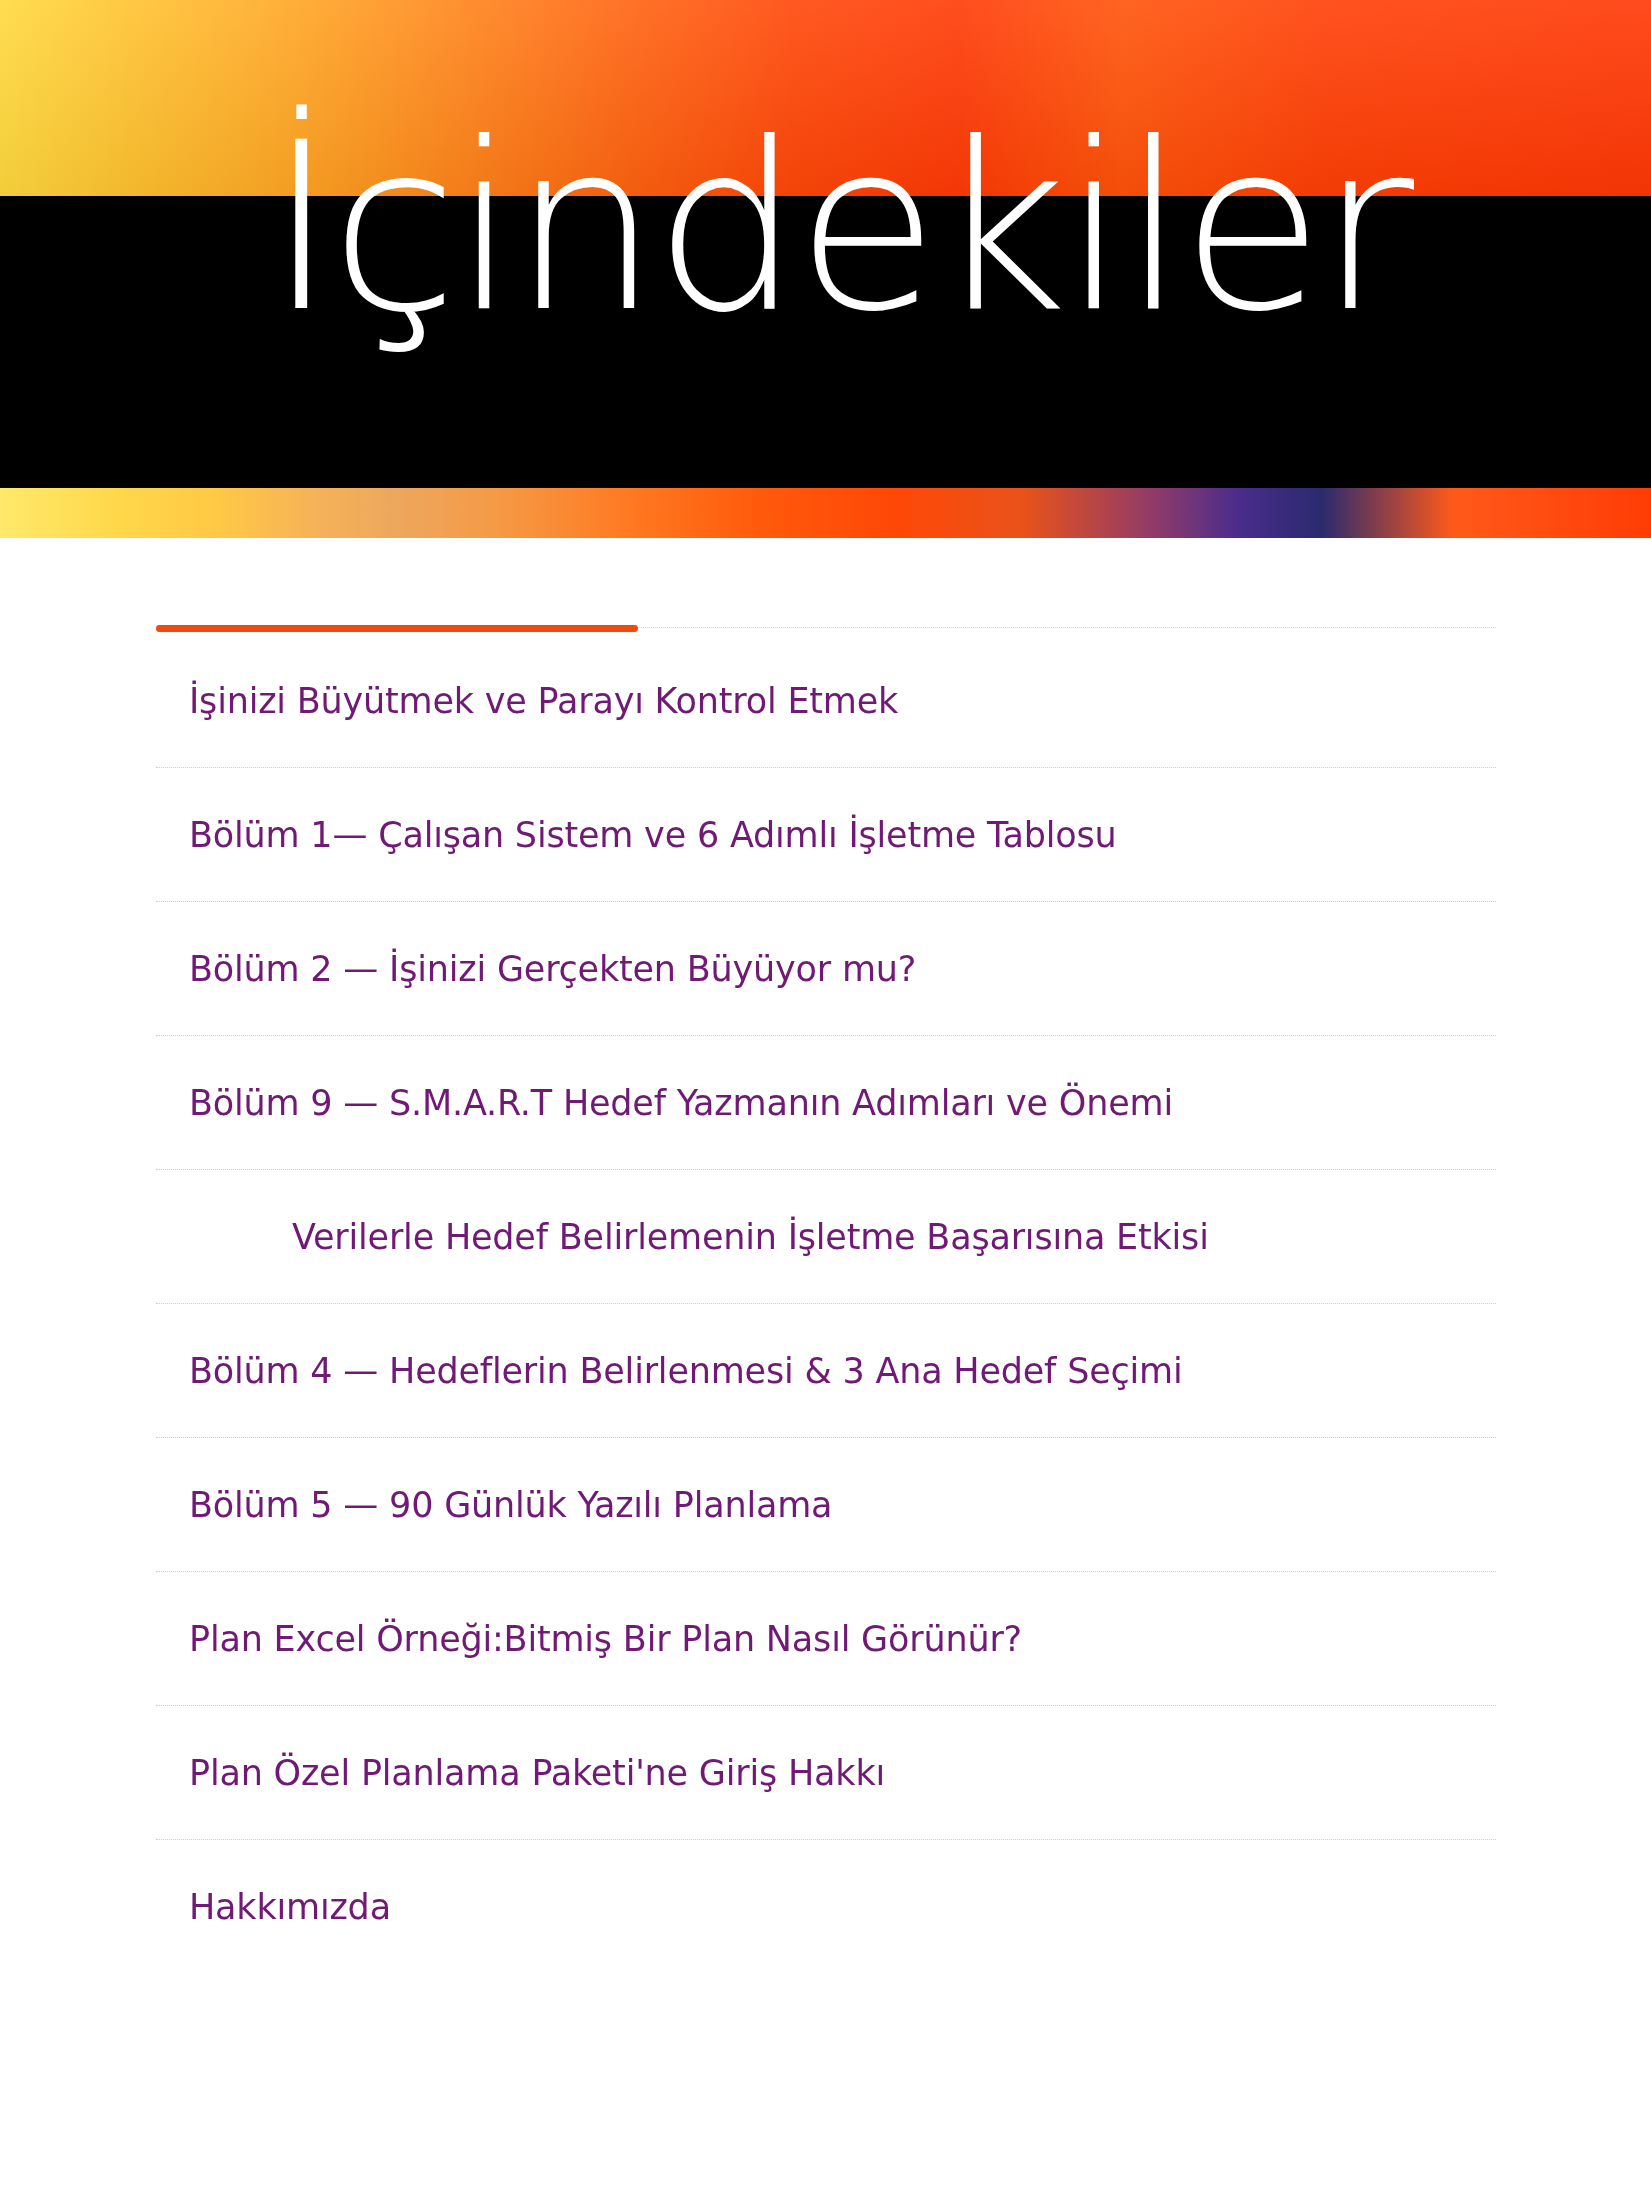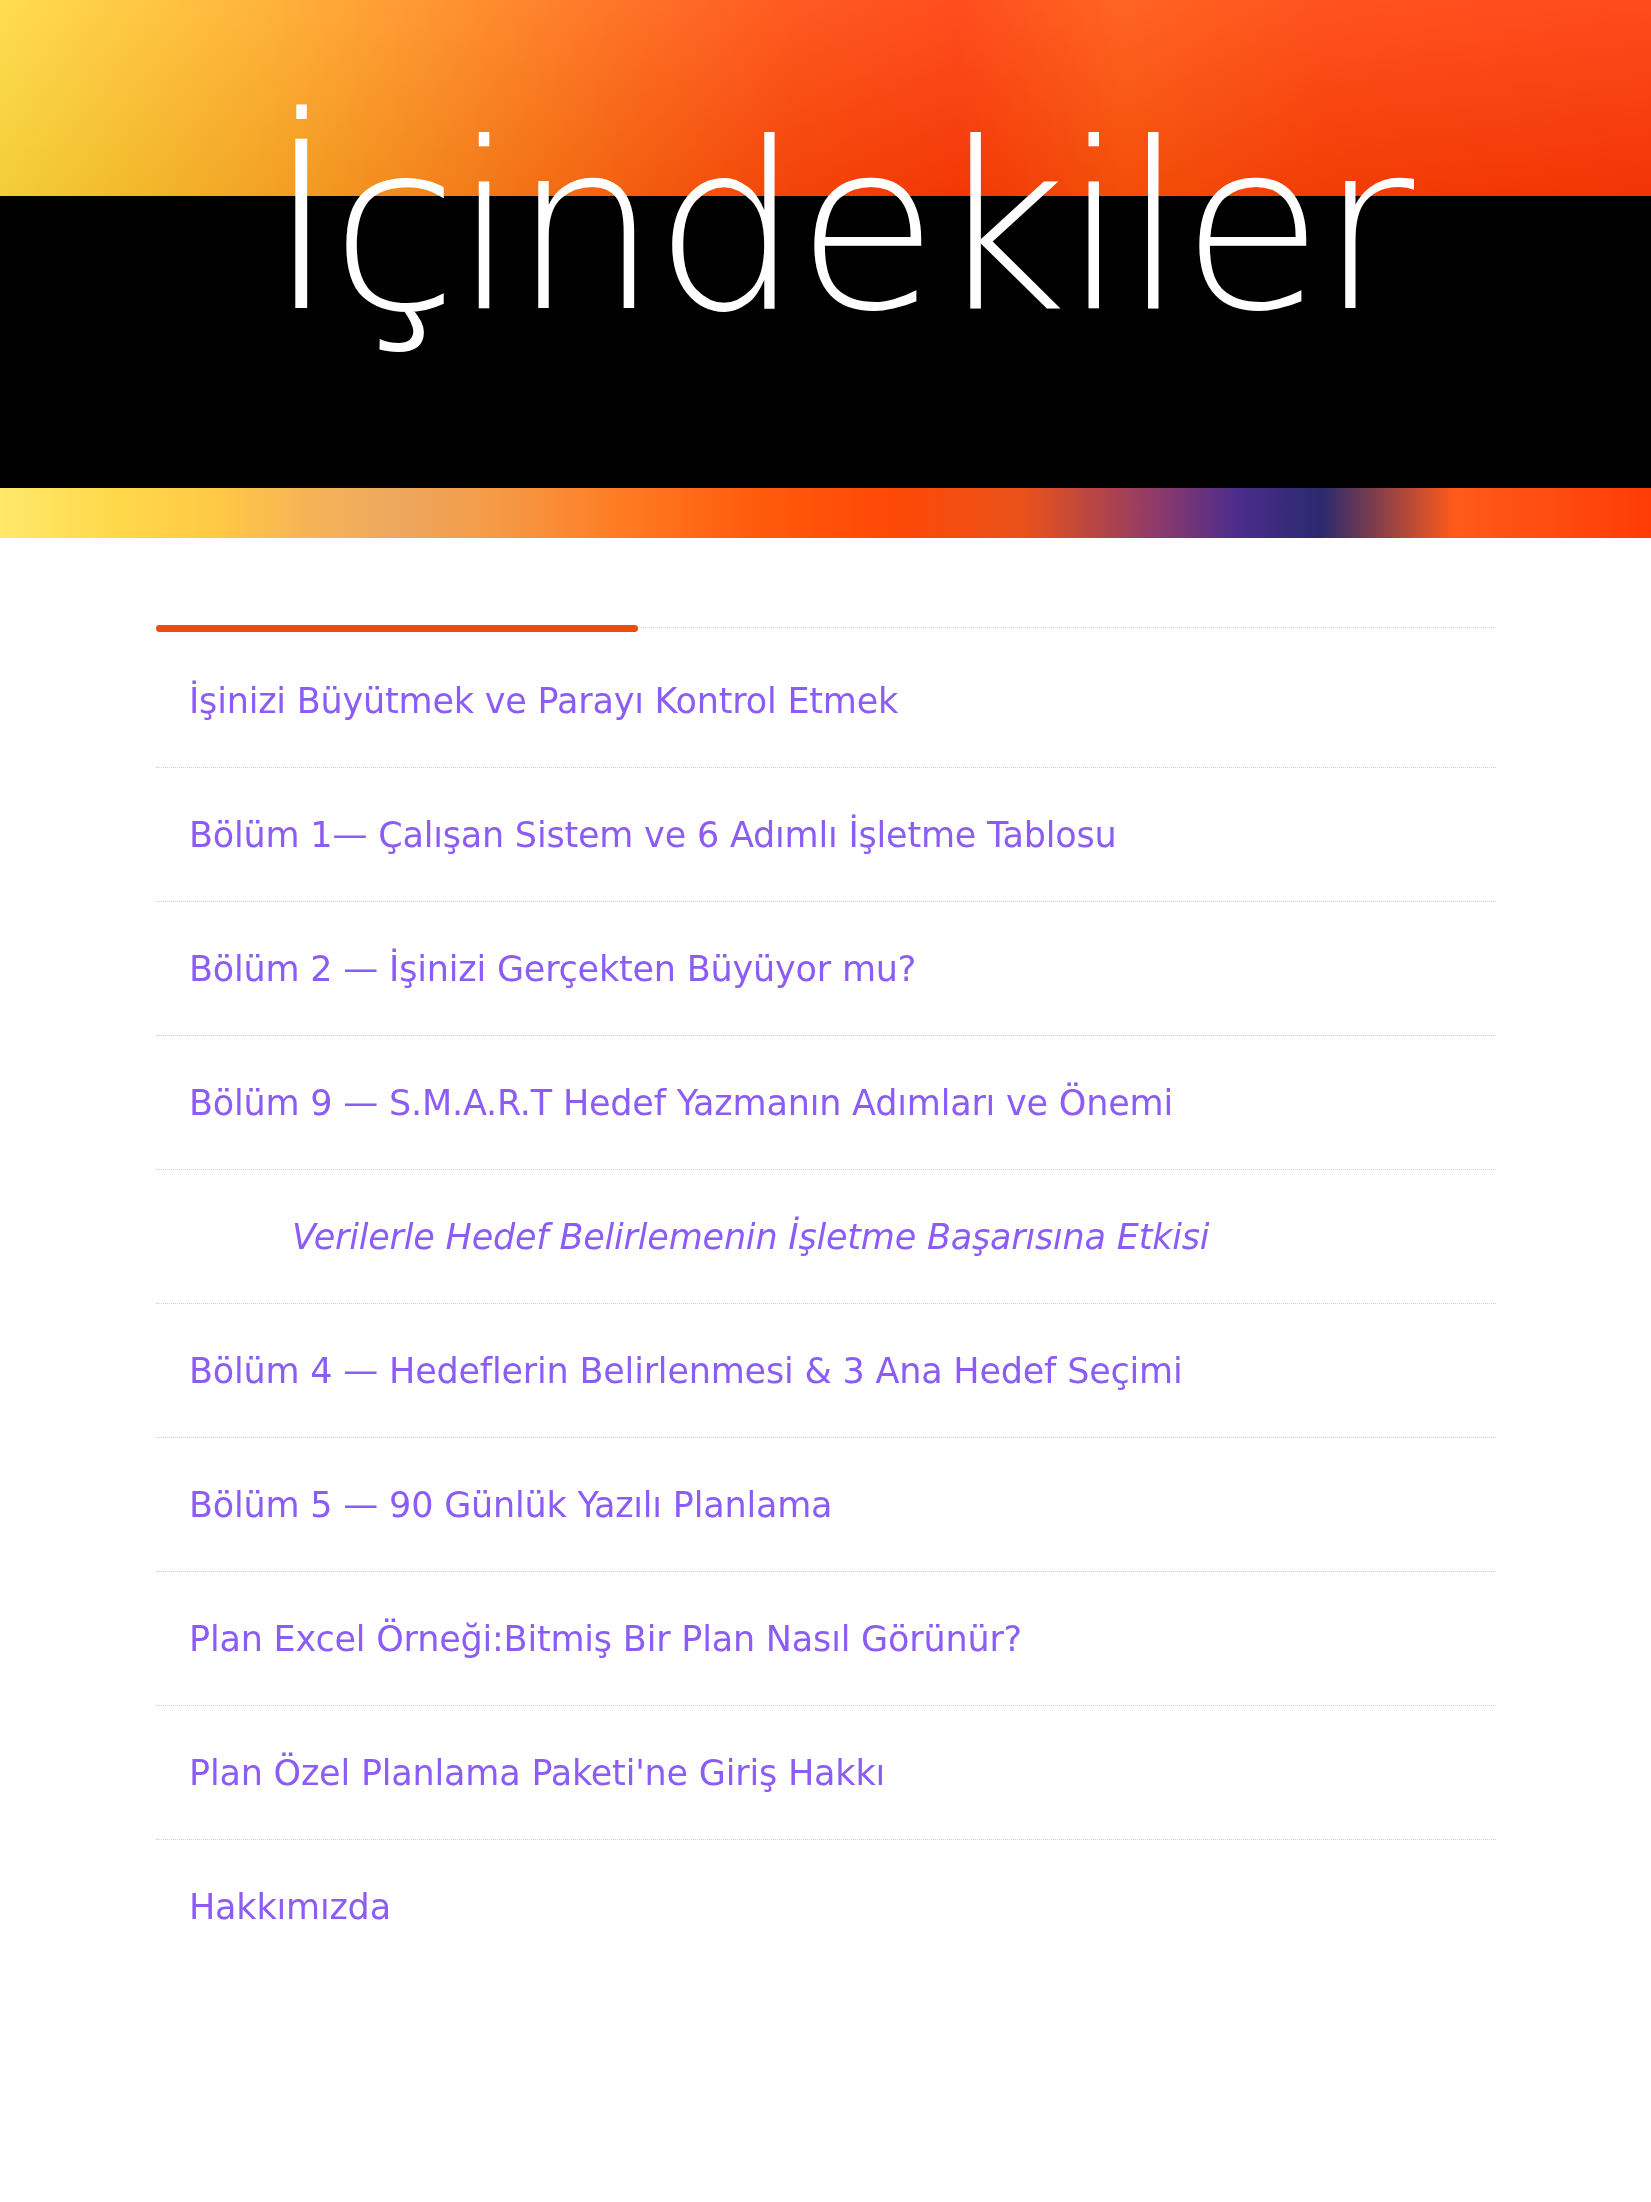--- a/index.html
+++ b/index.html
@@ -138,27 +138,26 @@
     border-bottom: 1.7px dotted #cfcfcf;
     box-sizing: border-box;
   }
   .toc-item:last-child {
     border-bottom: none;
   }
   .toc-label {
     font-family: "DejaVu Sans", sans-serif;
     font-size: 35px;
     font-weight: 400;
-    color: #8b5cf6;
+    color: #701a75;
     letter-spacing: -0.2px;
     padding-left: 33px;
   }
   .toc-item.sub .toc-label {
     padding-left: 136px;
-    font-style: italic;
   }
 </style>
 </head>
 <body>
 
 <div class="header">
   <div class="header-gradient"></div>
   <div class="header-gradient-top"></div>
   <div class="header-black"></div>
   <div class="header-gradient-bottom"></div>

